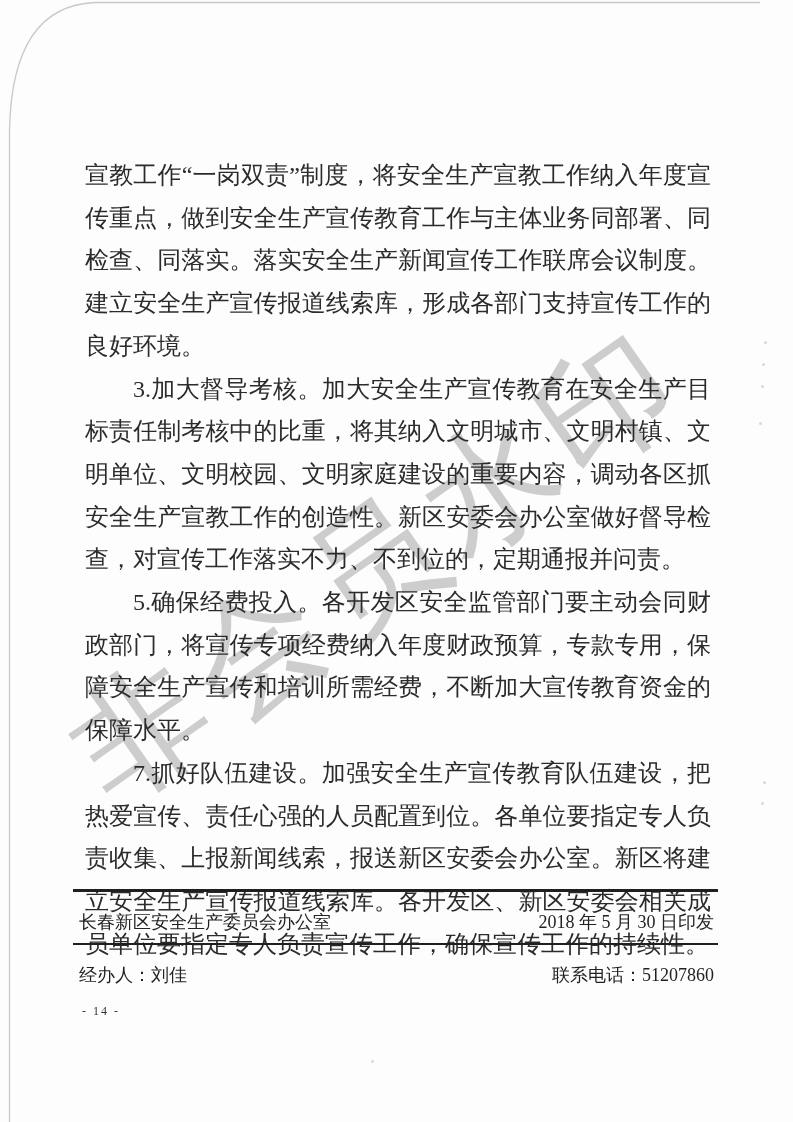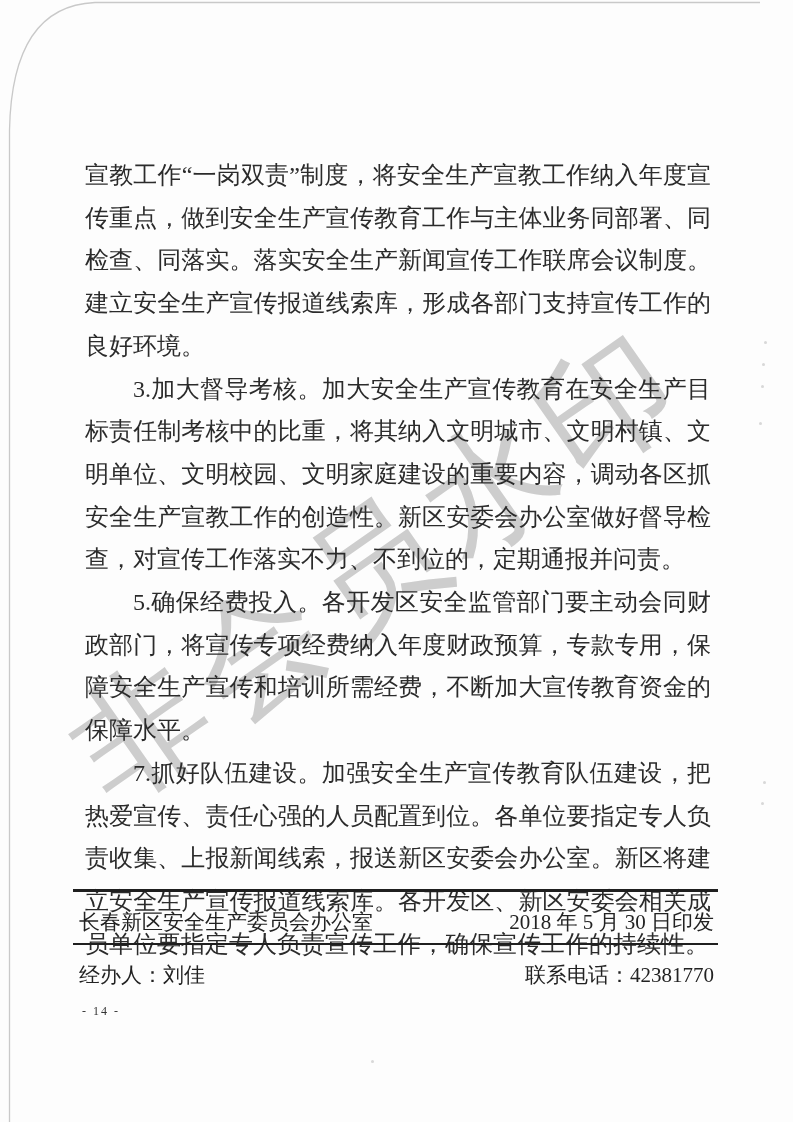--- a/index.html
+++ b/index.html
@@ -62,21 +62,21 @@
   }
   .rule {
     height: 2.5px;
     background: #1f1f1f;
   }
   .footer-row {
     display: flex;
     justify-content: space-between;
     align-items: baseline;
     padding: 9px 4px 10px 6px;
-    font-size: 21px;
+    font-size: 18px;
     line-height: 22px;
   }
   .footer-row .right { text-align: right; margin-top: 10px; }
   .page-number {
     position: absolute;
     left: 82px;
     top: 1004px;
     z-index: 2;
     font-size: 12px;
     letter-spacing: 2px;
@@ -112,21 +112,21 @@
 
   <div class="footer">
     <div class="rule"></div>
     <div class="footer-row">
       <span class="left">长春新区安全生产委员会办公室</span>
       <span class="right">2018 年 5 月 30 日印发</span>
     </div>
     <div class="rule"></div>
     <div class="footer-row">
       <span class="left">经办人：刘佳</span>
-      <span class="right">联系电话：42381770</span>
+      <span class="right">联系电话：51207860</span>
     </div>
   </div>
 
   <div class="page-number">- 14 -</div>
 
   <span class="speck" style="left:764px; top:341px;"></span>
   <span class="speck" style="left:762px; top:363px;"></span>
   <span class="speck" style="left:761px; top:385px;"></span>
   <span class="speck" style="left:759px; top:422px;"></span>
   <span class="speck" style="left:763px; top:781px;"></span>

